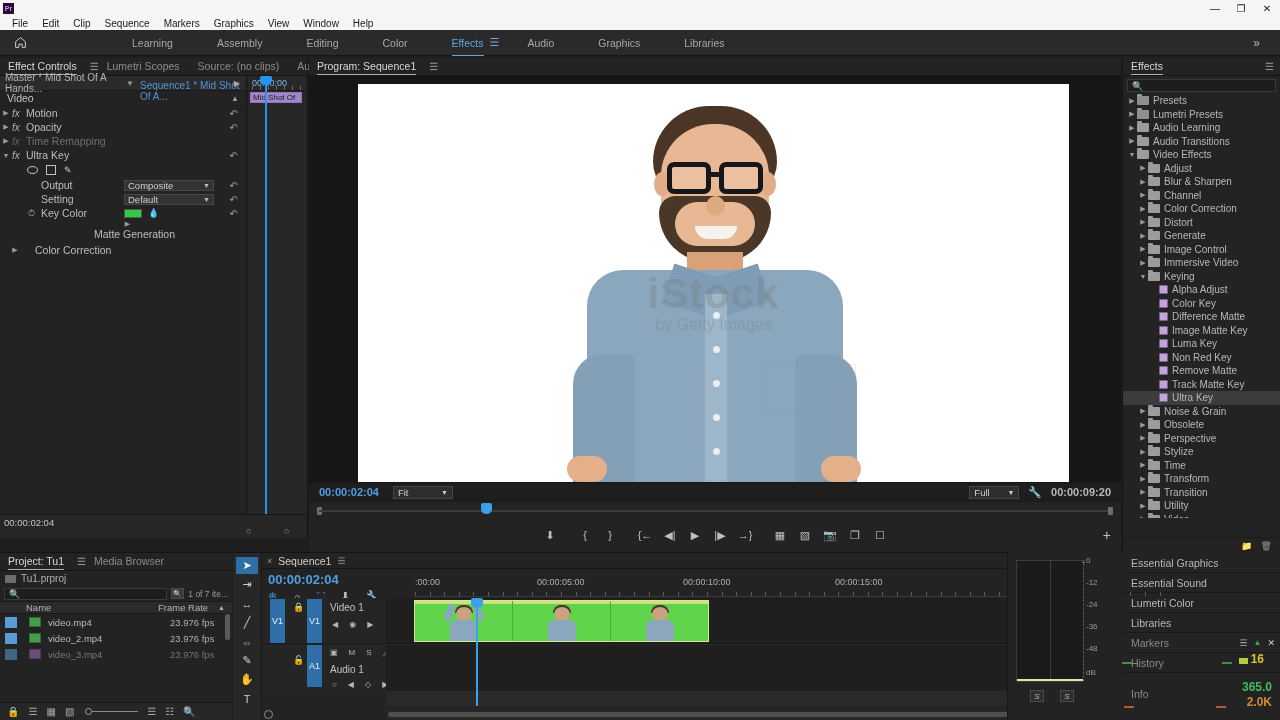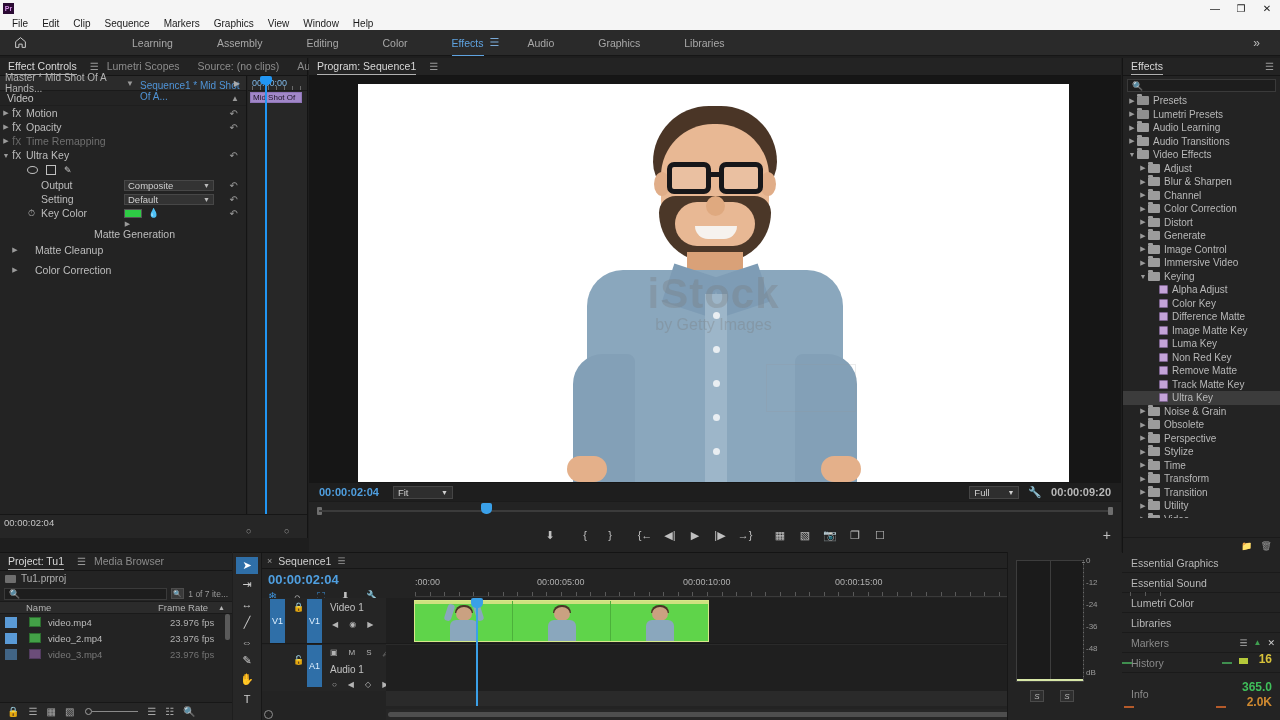--- a/index.html
+++ b/index.html
@@ -75,21 +75,21 @@
   }
   .ec-master { color:#b4b4b4; }
   .ec-chev { color:#999; margin:0 6px; font-size:8px;}
   .ec-seq { color:#4f93d6;margin-top:16px; }
   .ec-playicon{ position:absolute; right:6px; font-size:8px; color:#aaa;}
   .ec-section { height:15px; display:flex; align-items:center; font-size:10.5px; padding-left:7px; color:#c4c4c4;
                 border-bottom:1px solid #1e1e1e; position:relative;}
   .ec-collapse { position:absolute; right:7px; font-size:8px; color:#999;}
   .ec-row { height:14px; display:flex; align-items:center; font-size:10.5px; color:#bdbdbd; position:relative;}
   .tri { width:12px; text-align:center; font-size:7px; color:#9a9a9a; }
-  .fx { font-size:12px; color:#b0b0b0; width:14px; }
+  .fx { font-style:italic; font-size:10px; color:#b0b0b0; width:14px; }
   .fx.dim { color:#636363; }
   .ec-row.dim { color:#6f6f6f; }
   .reset { position:absolute; right:8px; font-size:10px; color:#9b9b9b; }
   .uk-shapes { height:16px; display:flex; align-items:center; padding-left:27px; gap:8px;}
   .uk-ell { width:11px; height:8px; border:1px solid #c0c0c0; border-radius:50%;}
   .uk-rect{ width:10px; height:10px; border:1px solid #c0c0c0;}
   .uk-pen { font-size:9px; color:#d0d0d0; }
   .uk-row { height:14px; display:flex; align-items:center; font-size:10.5px; position:relative; padding-left:41px;}
   .uk-label{ width:83px; color:#bdbdbd;}
   .dd { width:90px; height:11px; background:#333; border:1px solid #474747; color:#cfcfcf;
@@ -411,24 +411,20 @@
           <span class="eyed">💧</span>
           <span class="reset">↶</span>
         </div>
 
         <div class="ec-row" style="padding-left:9px;height:20px;flex-direction:column;">
           <span class="tri">▶</span>
           <span style="margin-left:14px;">Matte Generation</span>
         </div>
         <div class="ec-row" style="padding-left:9px;height:20px;">
           <span class="tri">▶</span>
-          <span style="margin-left:14px;">Matte Cleanup</span>
-        </div>
-        <div class="ec-row" style="padding-left:9px;height:20px;">
-          <span class="tri">▶</span>
           <span style="margin-left:14px;">Color Correction</span>
         </div>
       </div>
 
       <div class="ec-right">
         <div class="ec-tl-head">
           <span class="ec-tc">00:00:00</span>
           <span class="ec-ticks">
             <i style="left:4px"></i>
               <i style="left:12px"></i>
@@ -723,21 +719,21 @@
         <span class="rs-burger">☰</span>
         <span class="rs-tri">▲</span>
         <span class="rs-x">✕</span>
       </span>
     </div>
     <div class="rs-row dim" style="position:relative;">
       <span>History</span>
       <span class="info-dash" style="left:0px; top:9px;"></span>
       <span class="info-dash" style="right:48px; top:9px;"></span>
       <span style="position:absolute;right:32px;top:5px;width:9px;height:6px;background:#b5c93a;"></span>
-      <span style="position:absolute;right:8px;top:-1px;" class="iv1">16</span>
+      <span style="position:absolute;right:16px;top:-1px;" class="iv1">16</span>
     </div>
     <div class="rs-row dim" style="position:relative;border-bottom:none;margin-top:11px;">
       <span>Info</span>
       <span style="position:absolute;right:8px;top:-4px;" class="iv2">365.0</span>
       <span style="position:absolute;right:8px;top:11px;" class="iv3">2.0K</span>
       <span class="info-dash" style="left:2px; top:22px; background:#b55a2a;"></span>
       <span class="info-dash" style="right:54px; top:22px; background:#b55a2a;"></span>
     </div>
   </div>
 

